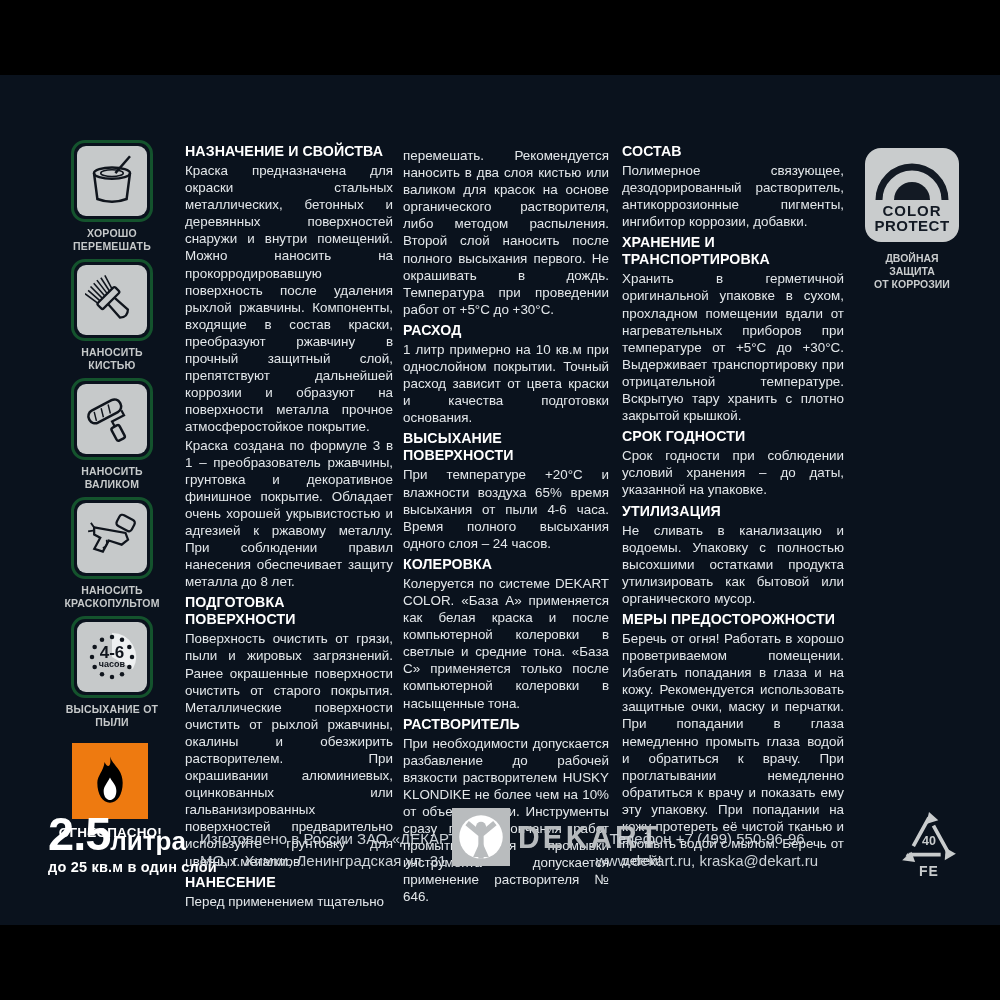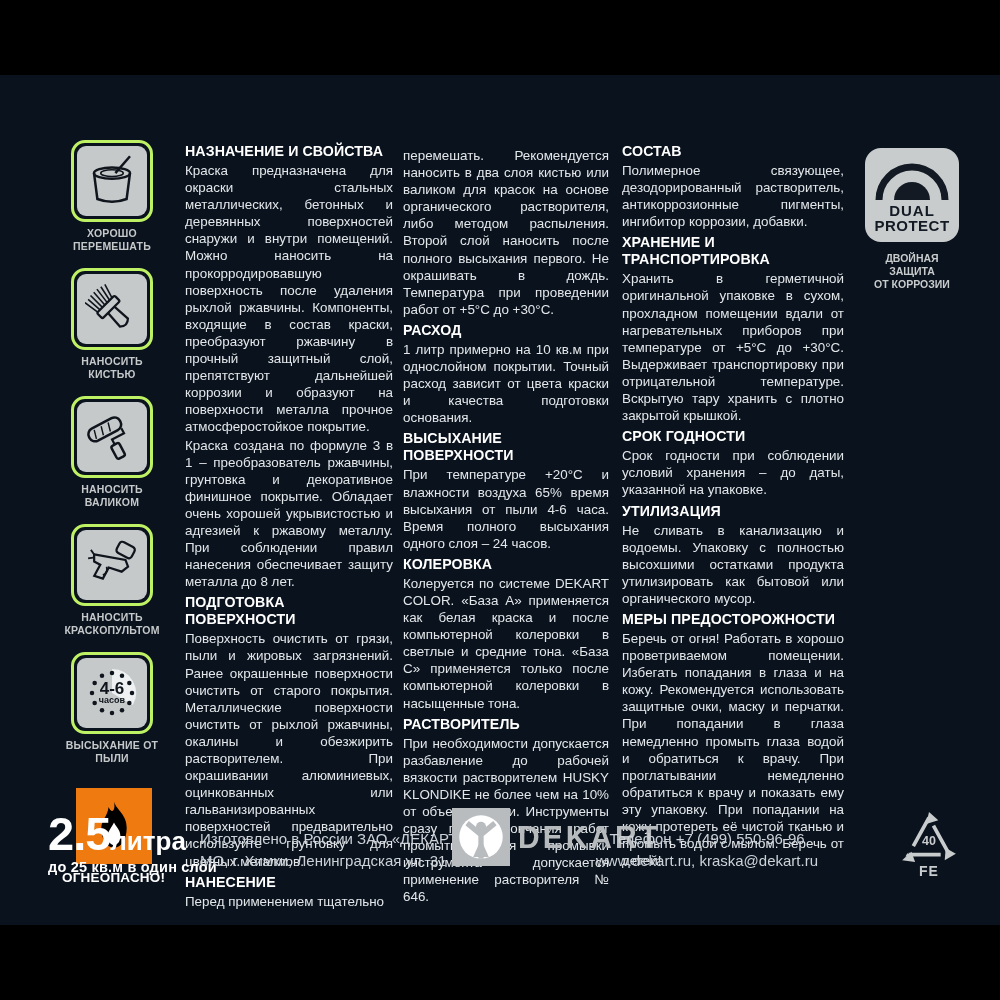--- a/index.html
+++ b/index.html
@@ -4,24 +4,24 @@
 <style>
   html,body{margin:0;padding:0;}
   body{
     width:1000px;height:1000px;position:relative;background:#000;
     font-family:"Liberation Sans","DejaVu Sans",sans-serif;
     -webkit-font-smoothing:antialiased;overflow:hidden;
   }
   .label-band{position:absolute;left:0;top:75px;width:1000px;height:850px;background:#0a121d;}
 
   
-  .pictos{position:absolute;left:62px;top:140px;width:100px;display:flex;flex-direction:column;align-items:flex-start;gap:16px;}
+  .pictos{position:absolute;left:62px;top:140px;width:100px;display:flex;flex-direction:column;align-items:flex-end;gap:7px;}
   .picto{display:flex;flex-direction:column;align-items:center;}
   .picto-box{
-    width:70px;height:70px;border:3px solid #bef264;border-radius:14px;
+    width:70px;height:70px;border:3px solid #14532d;border-radius:14px;
     padding:3px;display:flex;align-items:center;justify-content:center;
   }
   .picto-inner{width:70px;height:70px;background:#c6c9ca;border-radius:9px;display:flex;align-items:center;justify-content:center;position:relative;}
   .picto-caption{
     margin-top:5px;width:100px;text-align:center;color:#c6c9ca;font-weight:bold;
     font-size:10.5px;line-height:12.5px;text-transform:uppercase;letter-spacing:.2px;
   }
   .clock-overlay{position:absolute;left:0;top:0;width:70px;height:70px;display:flex;flex-direction:column;align-items:center;justify-content:center;pointer-events:none;}
   .clock-val{font-size:17px;font-weight:bold;color:#10151d;line-height:15px;}
   .clock-unit{font-size:9px;font-weight:bold;color:#10151d;line-height:9px;}
@@ -203,21 +203,21 @@
     <div class="p">Беречь от огня! Работать в хорошо проветриваемом помещении. Избегать попадания в глаза и на кожу. Рекомендуется использовать защитные очки, маску и перчатки. При попадании в глаза немедленно промыть глаза водой и обратиться к врачу. При проглатывании немедленно обратиться к врачу и показать ему эту упаковку. При попадании на кожу протереть её чистой тканью и промыть водой с мылом. Беречь от детей!</div>
   </div>
 
   <div class="badge-wrap" style="position:absolute;left:862px;top:73px;">
     <div class="badge">
       <svg width="94" height="94" viewBox="0 0 94 94">
         <path d="M14 52 A33 33 0 0 1 80 52" fill="none" stroke="#131a24" stroke-width="7"></path>
         <path d="M29 52 A18 18 0 0 1 65 52 Z" fill="#131a24"></path>
       </svg>
       <div class="badge-text">
-        <div class="badge-line1">DUAL</div>
+        <div class="badge-line1">COLOR</div>
         <div class="badge-line2">PROTECT</div>
       </div>
     </div>
     <div class="badge-caption">
       <div>ДВОЙНАЯ ЗАЩИТА</div>
       <div>ОТ КОРРОЗИИ</div>
     </div>
   </div>
 
   <div class="volume" style="top:737px;">

